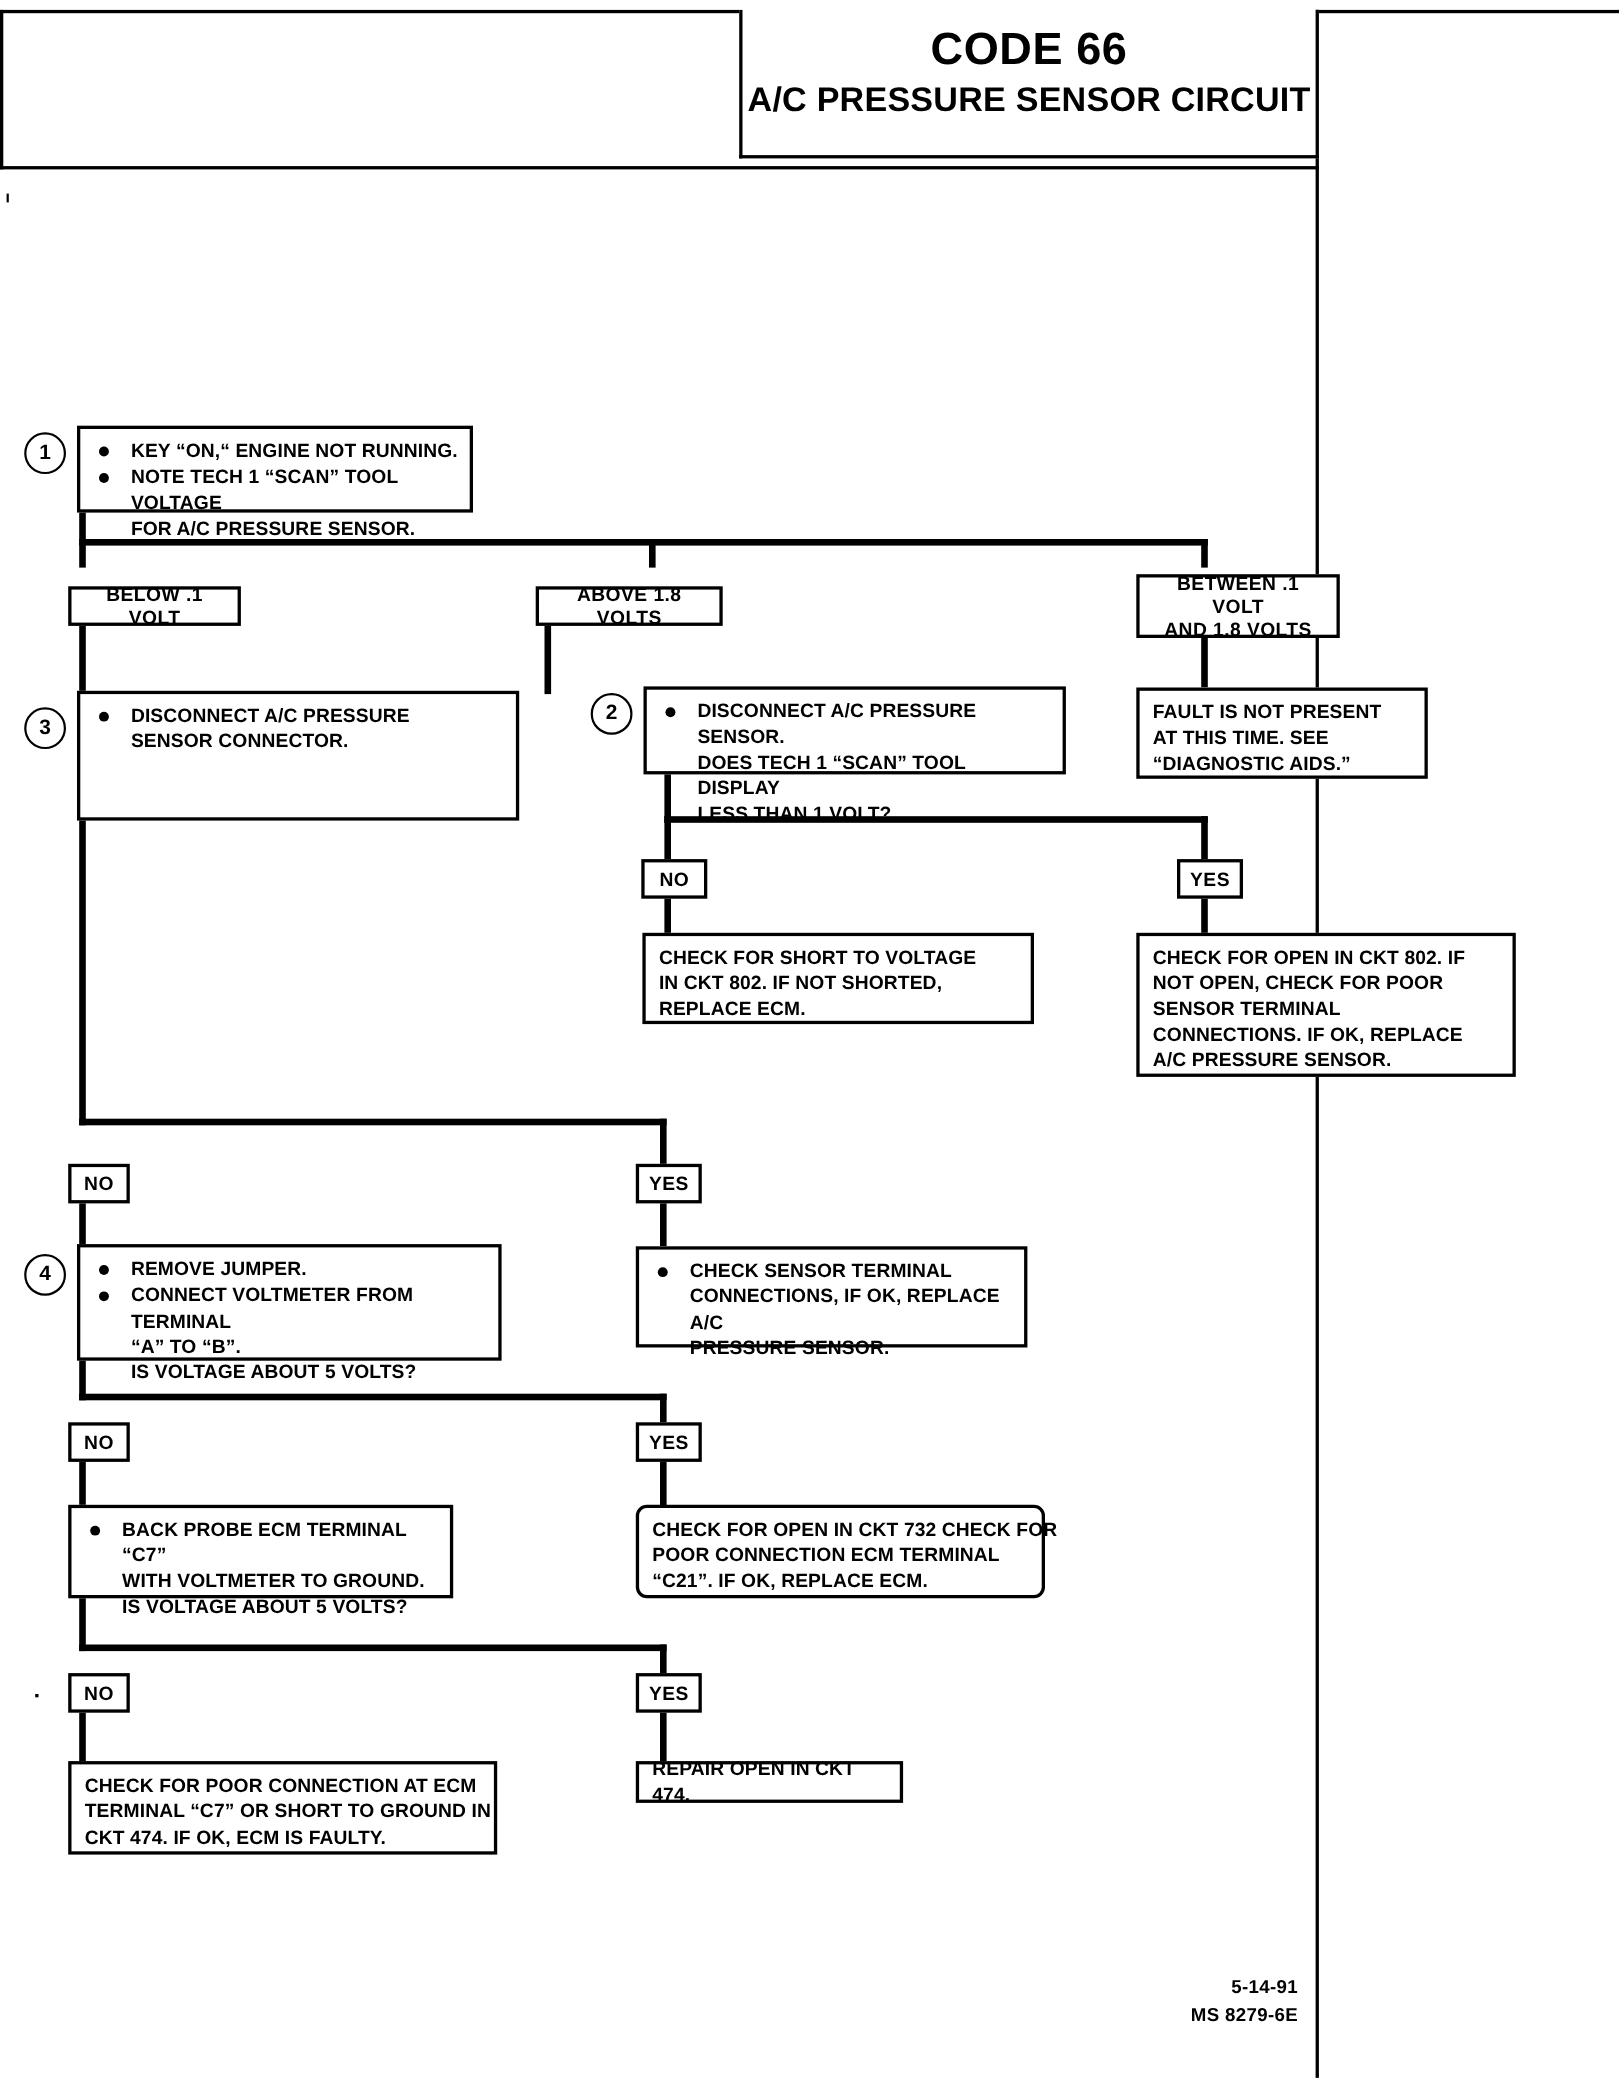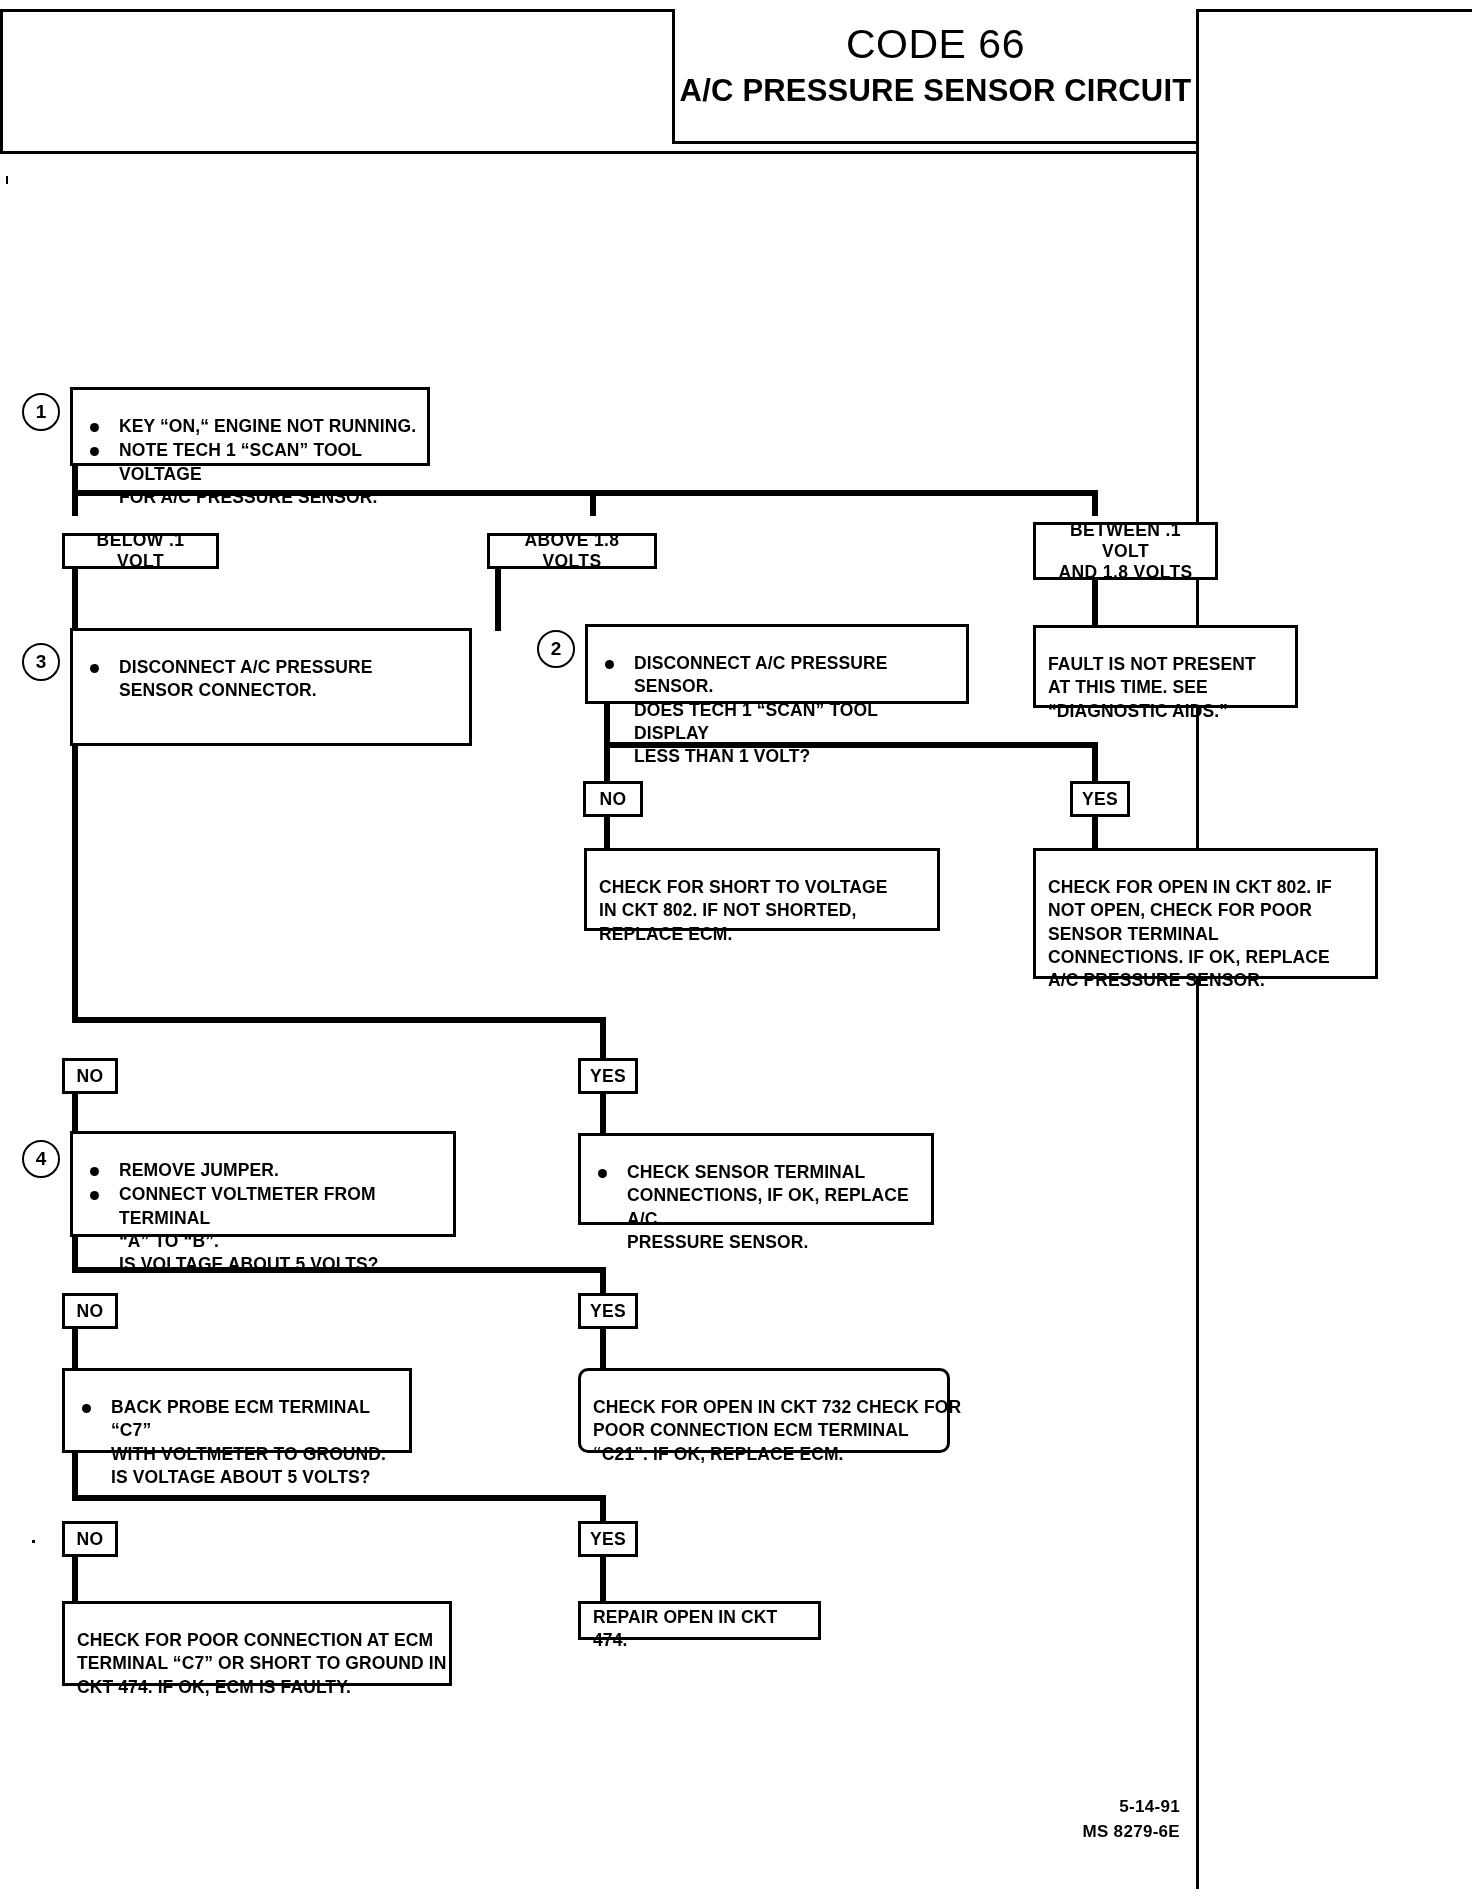--- a/index.html
+++ b/index.html
@@ -28,21 +28,21 @@
   .title-box {
     position: absolute;
     border: 3px solid #000;
     border-top: none;
     background: #fff;
     text-align: center;
     box-sizing: border-box;
   }
   .title-main {
     font-size: 41px;
-    font-weight: normal;
+    font-weight: bold;
     letter-spacing: 0.5px;
     line-height: 1.05;
   }
   .title-sub {
     font-size: 31px;
     font-weight: bold;
     letter-spacing: 0.2px;
     line-height: 1.1;
     margin-top: 8px;
   }
@@ -50,21 +50,21 @@
   
   .box {
     position: absolute;
     border: 3px solid #000;
     background: #fff;
     box-sizing: border-box;
     font-size: 17.5px;
     font-weight: bold;
     letter-spacing: 0.1px;
     line-height: 1.33;
-    padding: 25px 10px 8px 12px;
+    padding: 8px 10px 8px 12px;
   }
 
   
   .blist {
     list-style: none;
     margin: 0;
     padding: 0;
   }
   .blist li {
     position: relative;

